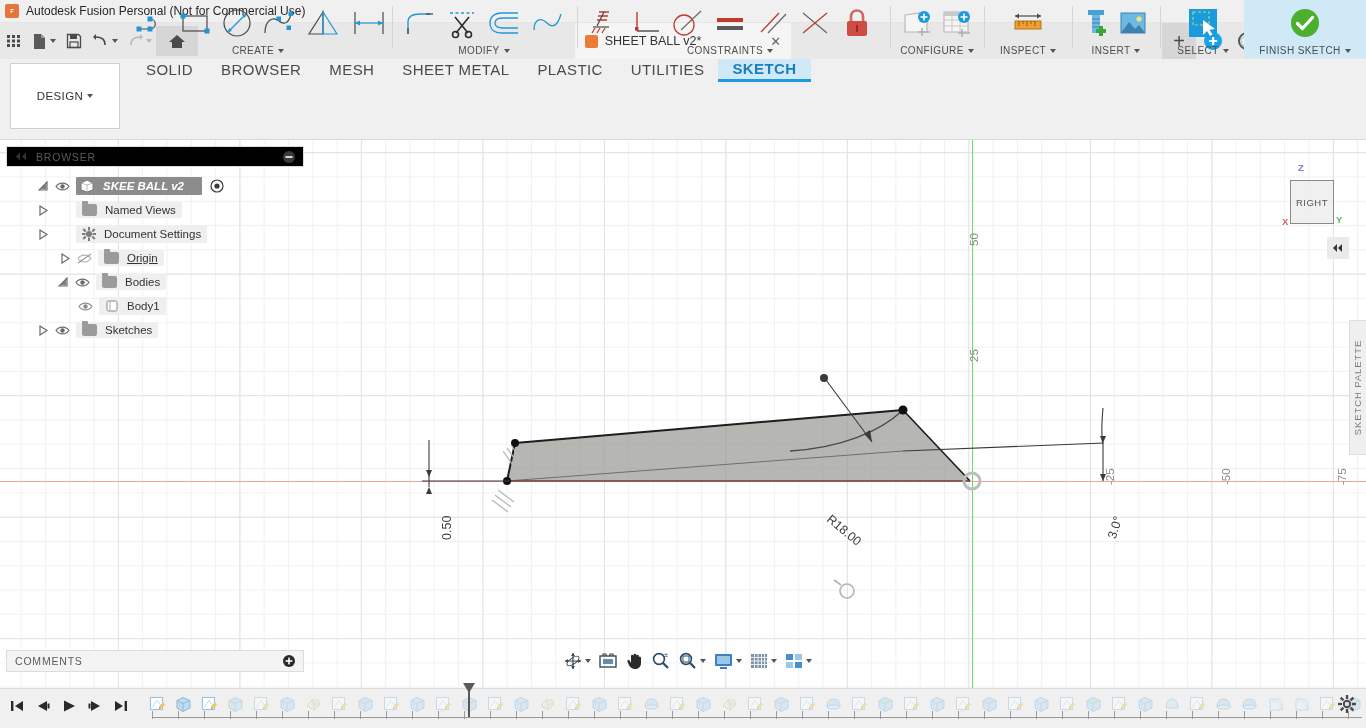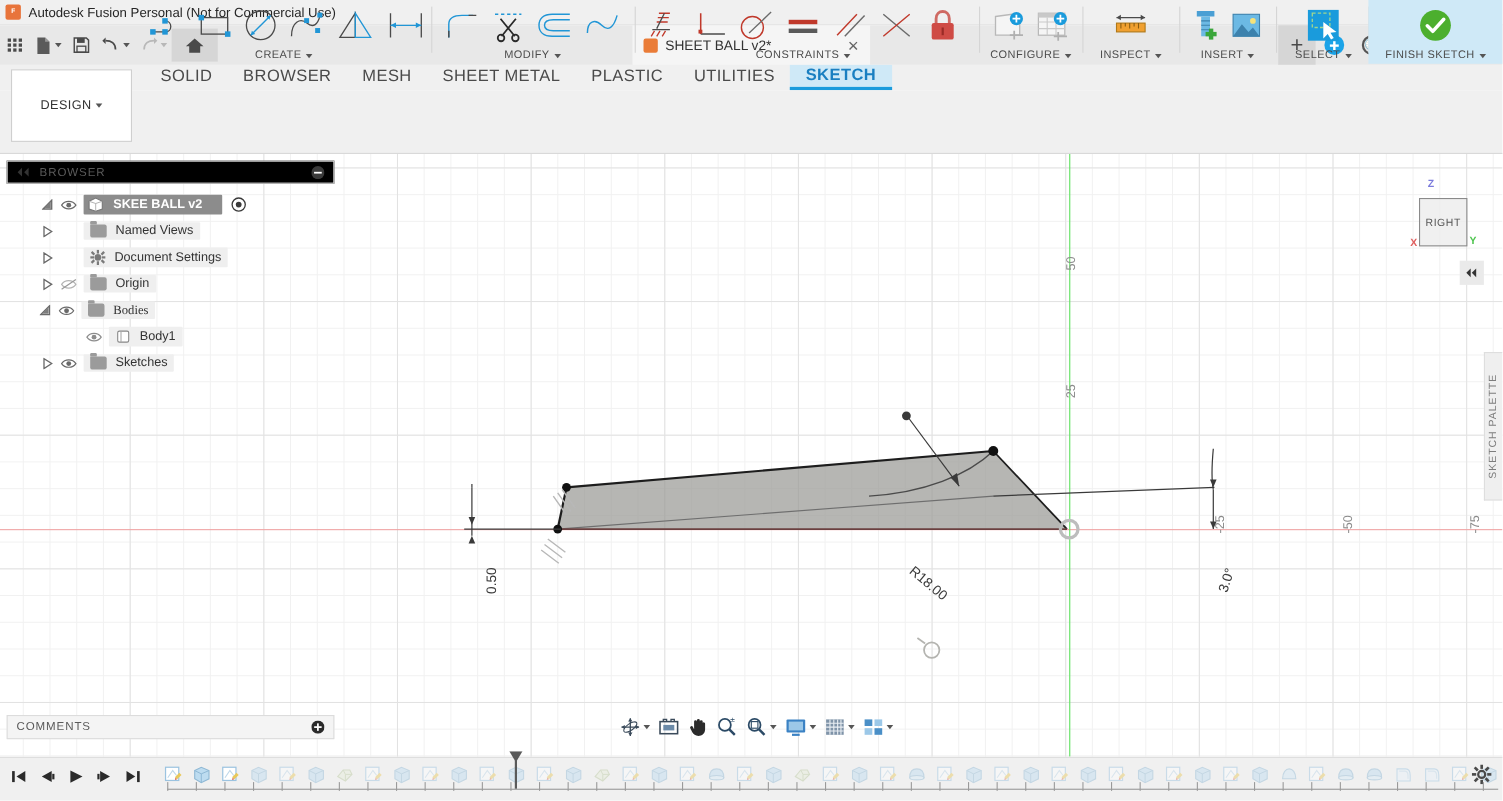--- a/index.html
+++ b/index.html
@@ -101,21 +101,21 @@
     background: #000000; border: 1px solid #dcdcdc;
     display: flex; align-items: center; padding: 0 8px; gap: 8px;
   }
   .browser-hd .t { font-size: 10.5px; color: #5a5a5a; letter-spacing: .8px; }
   .collapse-ic { margin-left:auto; font-size: 12px; color:#333; }
   .tree { position: absolute; top: 174px; left: 0; width: 310px; }
   .trow { display: flex; align-items: center; height: 24px; font-size: 11.5px; color: #333; }
   .folder { width: 15px; height: 12px; background:#9b9b9b; border-radius:1px 2px 2px 2px; position:relative; }
   .folder::before{content:'';position:absolute;top:-3px;left:0;width:6px;height:3px;background:#9b9b9b;border-radius:1px 1px 0 0;}
   .tlabel { background:#efefef; padding: 2px 6px; border-radius:1px; }
-  .tlabel.sel { background:#8c8c8c; color:#fff; font-weight:bold; }
+  .tlabel.sel { background:#8c8c8c; color:#fff; font-weight:bold;font-style:italic; }
 
   
   .canvas {
     position: absolute; top: 140px; left: 0; width: 1366px; height: 548px;
     background: #ffffff; overflow: hidden;
   }
   .grid-minor {
     position:absolute; inset:0;
     background-image:
       linear-gradient(to right, #f1f1f1 1px, transparent 1px),
@@ -732,35 +732,35 @@
             <rect x="1.5" y="1.5" width="2" height="3.5" transform="rotate(-45 2.5 3.2)"></rect>
             <rect x="10.5" y="9" width="2" height="3.5" transform="rotate(-45 11.5 10.7)"></rect>
             <rect x="10.5" y="1.5" width="2" height="3.5" transform="rotate(45 11.5 3.2)"></rect>
             <rect x="1.5" y="9" width="2" height="3.5" transform="rotate(45 2.5 10.7)"></rect>
           </g>
         </svg>
       <span>Document Settings</span>
     </span>
   </div>
 
-  <div class="trow" style="padding-left:38px; gap:6px;">
+  <div class="trow" style="padding-left:60px; gap:6px;text-decoration:underline;">
     <svg width="11" height="11" viewBox="0 0 11 11">
         <path d="M2 1 L2 10 L9 5.5 z" fill="none" stroke="#6a6a6a" stroke-width="1.2"></path>
       </svg>
     <svg width="15" height="11" viewBox="0 0 15 11">
         <path d="M1 5.5 C4 1 11 1 14 5.5 C11 10 4 10 1 5.5 z" fill="none" stroke="#b5b5b5" stroke-width="1.1"></path>
         <line x1="1" y1="10" x2="14" y2="1" stroke="#999" stroke-width="1.1"></line>
       </svg>
     <span class="tlabel" style="display:flex;align-items:center;gap:8px;">
       <span class="folder"></span>
       <span>Origin</span>
     </span>
   </div>
 
-  <div class="trow" style="padding-left:36px; gap:6px;font-family:Liberation Serif, serif;">
+  <div class="trow" style="padding-left:58px; gap:6px;">
     <svg width="11" height="11" viewBox="0 0 11 11">
         <path d="M1 9 L9 9 L9 1 z" fill="none" stroke="#6a6a6a" stroke-width="1.2"></path>
         <path d="M2 8.2 L8.2 8.2 L8.2 2 z" fill="#7d7d7d"></path>
       </svg>
     <svg width="15" height="11" viewBox="0 0 15 11">
         <path d="M1 5.5 C4 1 11 1 14 5.5 C11 10 4 10 1 5.5 z" fill="none" stroke="#6a6a6a" stroke-width="1.1"></path>
         <circle cx="7.5" cy="5.5" r="2.2" fill="#6a6a6a"></circle>
       </svg>
     <span class="tlabel" style="display:flex;align-items:center;gap:8px;">
       <span class="folder"></span>

